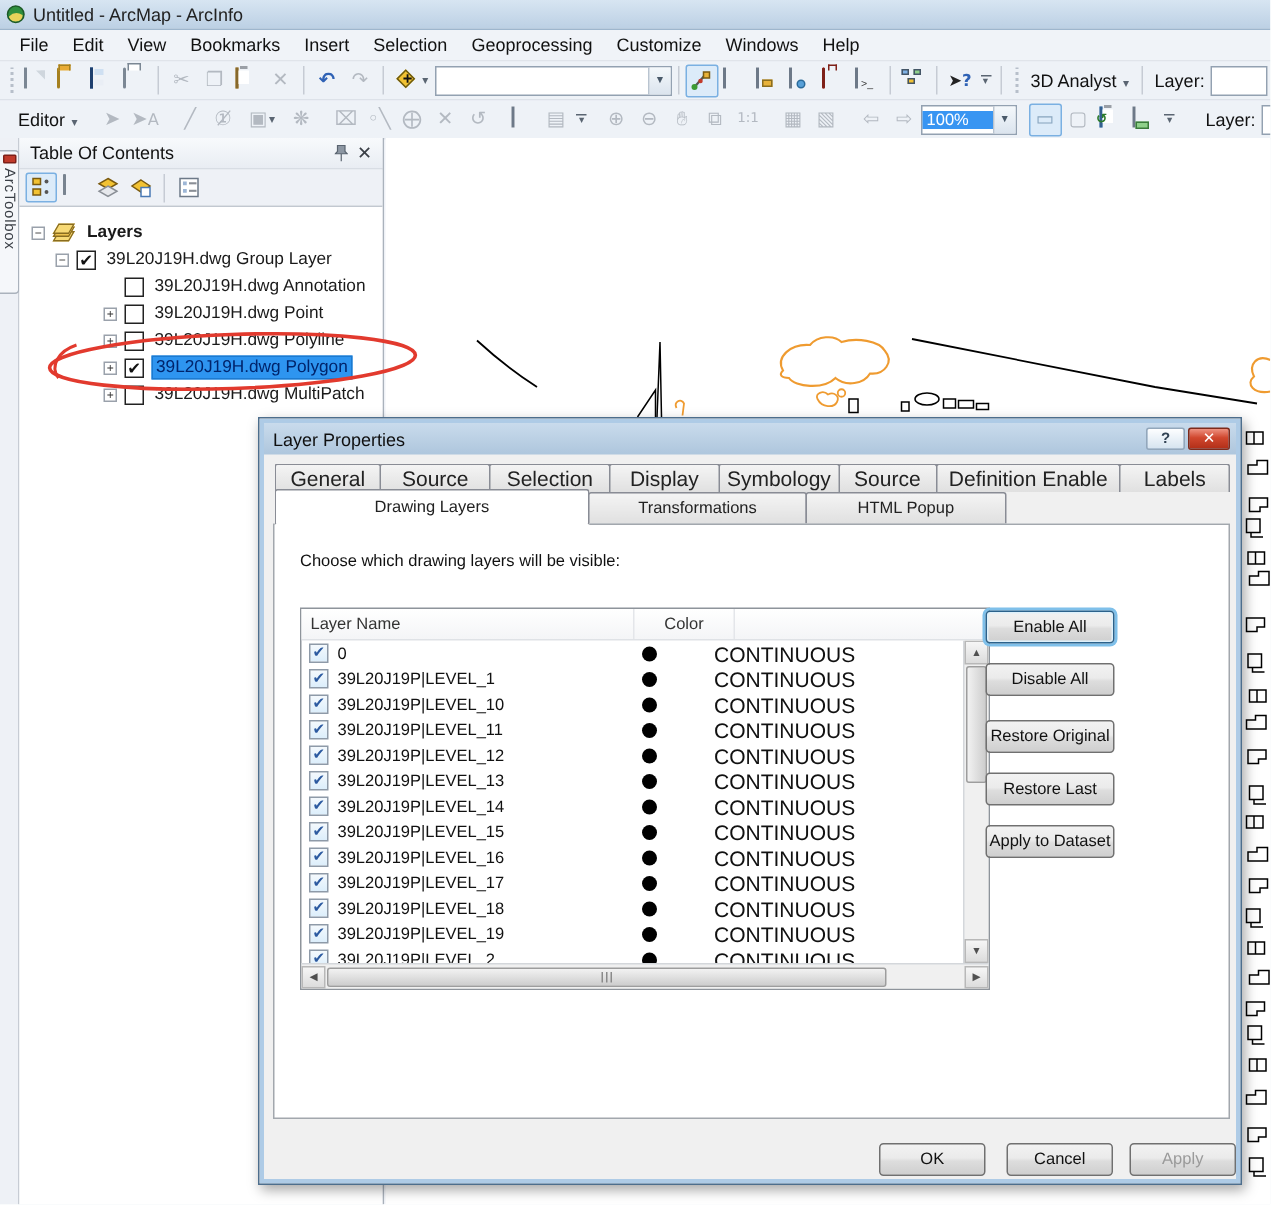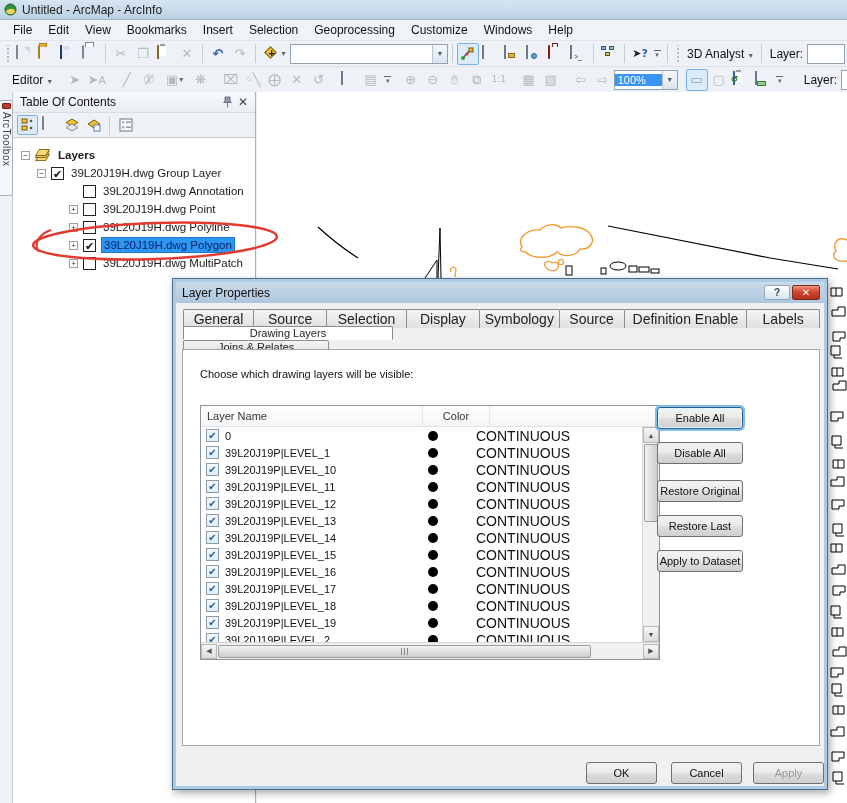--- a/index.html
+++ b/index.html
@@ -86,21 +86,21 @@
   
   .dlg { position:absolute; left:172px; top:278px; width:656px; height:512px; background:#f0f0f0; border:1px solid #4d6e8d; box-shadow:inset 0 0 0 3px #aecbe6, 2px 3px 8px rgba(0,0,0,0.35); z-index:5; }
   .dlg-title { position:absolute; left:3px; right:3px; top:3px; height:21px; background:linear-gradient(#c9dbec,#aec6dd); display:flex; align-items:center; padding:0 4px 0 6px; }
   .dlg-title .t { flex:1; font-size:12px; color:#101010; }
   .dlg-btn { width:28px; height:15px; border-radius:2px; display:flex; align-items:center; justify-content:center; font-size:10px; font-weight:bold; margin-left:2px; }
   .dlg-help { background:linear-gradient(#fdfeff,#d6e4f0); border:1px solid #93a7bb; color:#345; width:26px; }
   .dlg-close { background:linear-gradient(#ee9180,#d0472e 45%,#b22f18); border:1px solid #7e2a1b; color:#fff; }
 
   .tabs1 { position:absolute; left:10px; top:30px; width:636px; height:19px; display:flex; }
   .tabs1 .tab { flex:1; background:linear-gradient(#f4f4f4,#e0e0e0); border:1px solid #898c95; border-bottom:none; border-radius:2px 2px 0 0; margin-right:-1px; display:flex; align-items:center; justify-content:center; font-size:14px; color:#222; }
-  .tabs2 { position:absolute; left:10px; top:49px; width:636px; height:22px; display:flex;flex-direction:column; }
+  .tabs2 { position:absolute; left:10px; top:49px; width:636px; height:22px; display:flex; }
   .tabs2 .tab { background:linear-gradient(#f4f4f4,#e0e0e0); border:1px solid #898c95; border-radius:2px 2px 0 0; margin-right:-1px; display:flex; align-items:center; justify-content:center; font-size:11px; color:#222; }
   .tabs2 .tab.active { background:#fff; border-bottom:1px solid #fff; height:24px; margin-top:-2px; z-index:3; position:relative; }
 
   .page { position:absolute; left:9px; top:70px; width:638px; height:397px; background:#fff; border:1px solid #a2a7ad; }
   .instr { position:absolute; left:17px; top:18px; font-size:11px; color:#111; }
 
   .list { position:absolute; left:17px; top:55px; width:460px; height:255px; border:1px solid #8e949b; background:#fff; display:flex; flex-direction:column; }
   .lhead { height:21px; display:flex; border-bottom:1px solid #dfe2e6; background:linear-gradient(#ffffff,#f4f5f7); flex:none; }
   .lh { font-size:11px; color:#333; display:flex; align-items:center; border-right:1px solid #e4e6ea; }
   .lh.c0 { width:222px; padding-left:6px; }
@@ -523,21 +523,20 @@
         <div class="tab" style="flex-grow: 11.5;">Source</div>
         <div class="tab" style="flex-grow: 12.5;">Selection</div>
         <div class="tab" style="flex-grow: 11.5;">Display</div>
         <div class="tab" style="flex-grow: 12.5;">Symbology</div>
         <div class="tab" style="flex-grow: 10.2;">Source</div>
         <div class="tab" style="flex-grow: 19.4;">Definition Enable</div>
         <div class="tab" style="flex-grow: 11.4;">Labels</div>
       </div>
     <div class="tabs2" id="tabs-front">
         <div class="tab active" style="width: 33%;">Drawing Layers</div>
-        <div class="tab" style="width: 23%;">Joins &amp; Relates</div>
         <div class="tab" style="width: 23%;">Transformations</div>
         <div class="tab" style="width: 21%;">HTML Popup</div>
       </div>
 
     <div class="page">
       <div class="instr">Choose which drawing layers will be visible:</div>
 
       <div class="list">
         <div class="lhead">
           <span class="lh c0">Layer Name</span>

